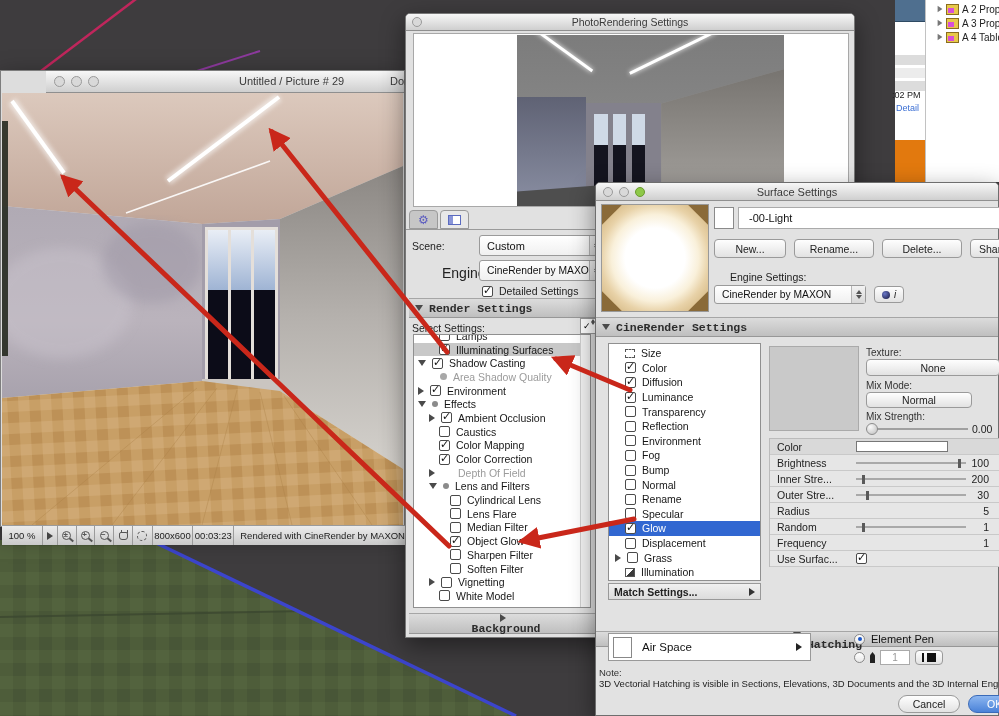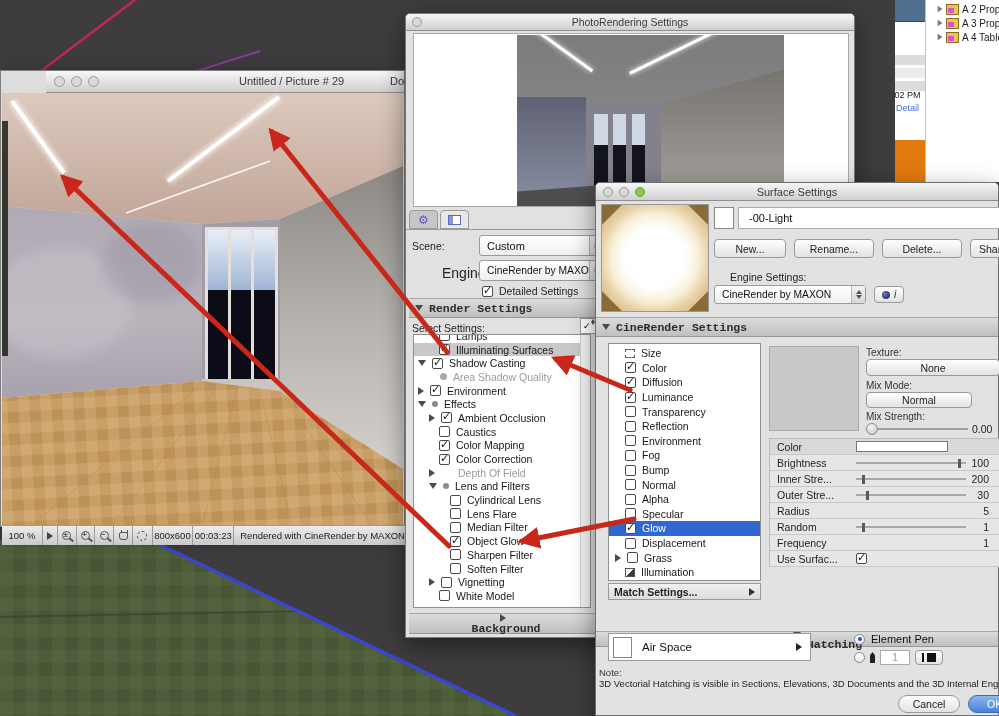--- a/index.html
+++ b/index.html
@@ -495,21 +495,21 @@
           <div class="lrow" style="height: 14.6px; padding-left: 16px;">
             <span class="mk cb"></span>
             <span>Bump</span>
           </div>
           <div class="lrow" style="height: 14.6px; padding-left: 16px;">
             <span class="mk cb"></span>
             <span>Normal</span>
           </div>
           <div class="lrow" style="height: 14.6px; padding-left: 16px;">
             <span class="mk cb"></span>
-            <span>Alpha</span>
+            <span>Rename</span>
           </div>
           <div class="lrow" style="height: 14.6px; padding-left: 16px;">
             <span class="mk cb"></span>
             <span>Specular</span>
           </div>
           <div class="lrow" style="height: 14.6px; padding-left: 16px; background: rgb(49, 103, 209); color: rgb(255, 255, 255);">
             <span class="mk cb on"></span>
             <span>Glow</span>
           </div>
           <div class="lrow" style="height: 14.6px; padding-left: 16px;">

